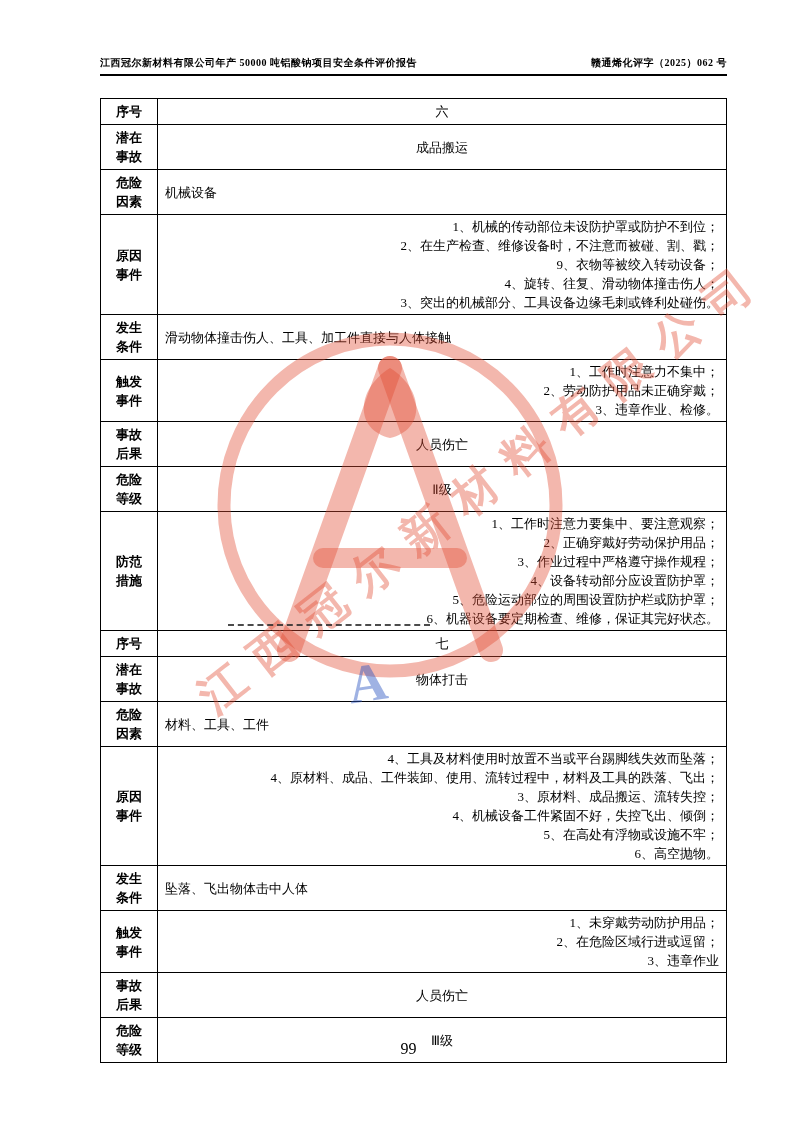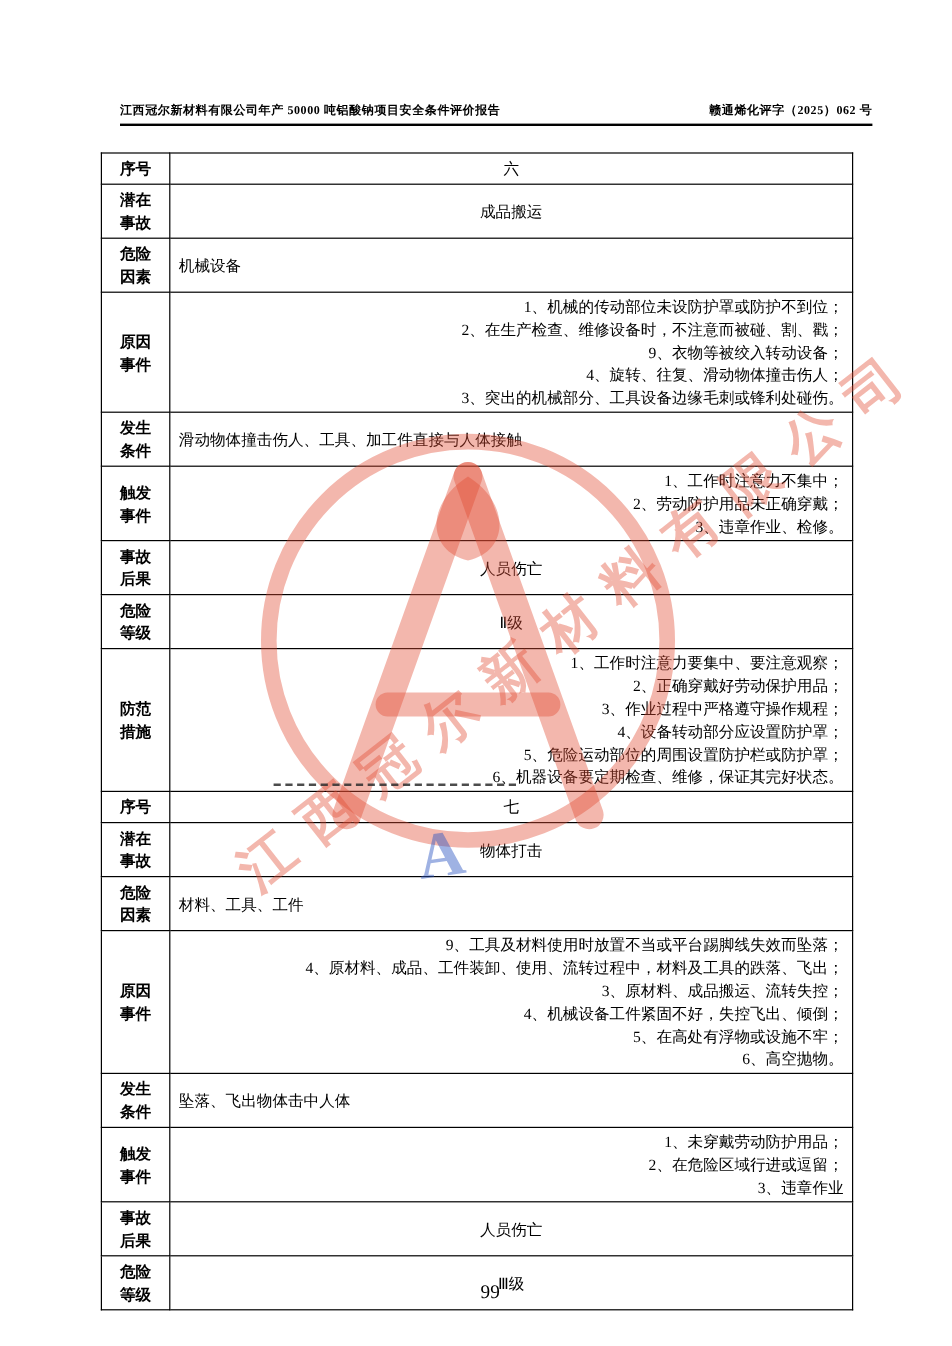--- a/index.html
+++ b/index.html
@@ -4,33 +4,33 @@
 <style>
   * { margin:0; padding:0; box-sizing:border-box; }
   html,body { width:793px; height:1122px; }
   body {
     background:#ffffff;
     font-family:"Liberation Serif", serif;
     position:relative;
     overflow:hidden;
     color:#000;
   }
-  .page { position:absolute; inset:0;margin-top:29px; }
+  .page { position:absolute; inset:0; }
 
   
   .header {
     position:absolute; left:100px; top:56px; width:627px;
     display:flex; justify-content:space-between; align-items:flex-end;
     font-size:10px; font-weight:bold; letter-spacing:0.5px;
     padding-bottom:4px; border-bottom:2px solid #000;
   }
 
   
   .doc-table {
-    position:absolute; left:84px; top:98px; width:627px;
+    position:absolute; left:100px; top:98px; width:627px;
     border-collapse:collapse; table-layout:fixed;
   }
   .doc-table td { border:1px solid #000; font-size:13px; vertical-align:middle; }
   .label-cell {
     width:57px; text-align:center; font-weight:bold;
     padding:3px 13px; line-height:19px;
   }
   .content-cell { padding:2px 7px; line-height:19px; }
   .content-cell.center { text-align:center; }
   .content-line { line-height:19px;text-align:right; }
@@ -137,21 +137,21 @@
           <td class="label-cell">潜在事故</td>
           <td class="content-cell center">物体打击</td>
         </tr>
         <tr class="r-single">
           <td class="label-cell">危险因素</td>
           <td class="content-cell">材料、工具、工件</td>
         </tr>
         <tr>
           <td class="label-cell">原因事件</td>
           <td class="content-cell">
-            <div class="content-line">9、工具及材料使用时放置不当或平台踢脚线失效而坠落；</div>
+            <div class="content-line">4、工具及材料使用时放置不当或平台踢脚线失效而坠落；</div>
             <div class="content-line">4、原材料、成品、工件装卸、使用、流转过程中，材料及工具的跌落、飞出；</div>
             <div class="content-line">3、原材料、成品搬运、流转失控；</div>
             <div class="content-line">4、机械设备工件紧固不好，失控飞出、倾倒；</div>
             <div class="content-line">5、在高处有浮物或设施不牢；</div>
             <div class="content-line">6、高空抛物。</div>
           </td>
         </tr>
         <tr class="r-single">
           <td class="label-cell">发生条件</td>
           <td class="content-cell">坠落、飞出物体击中人体</td>

